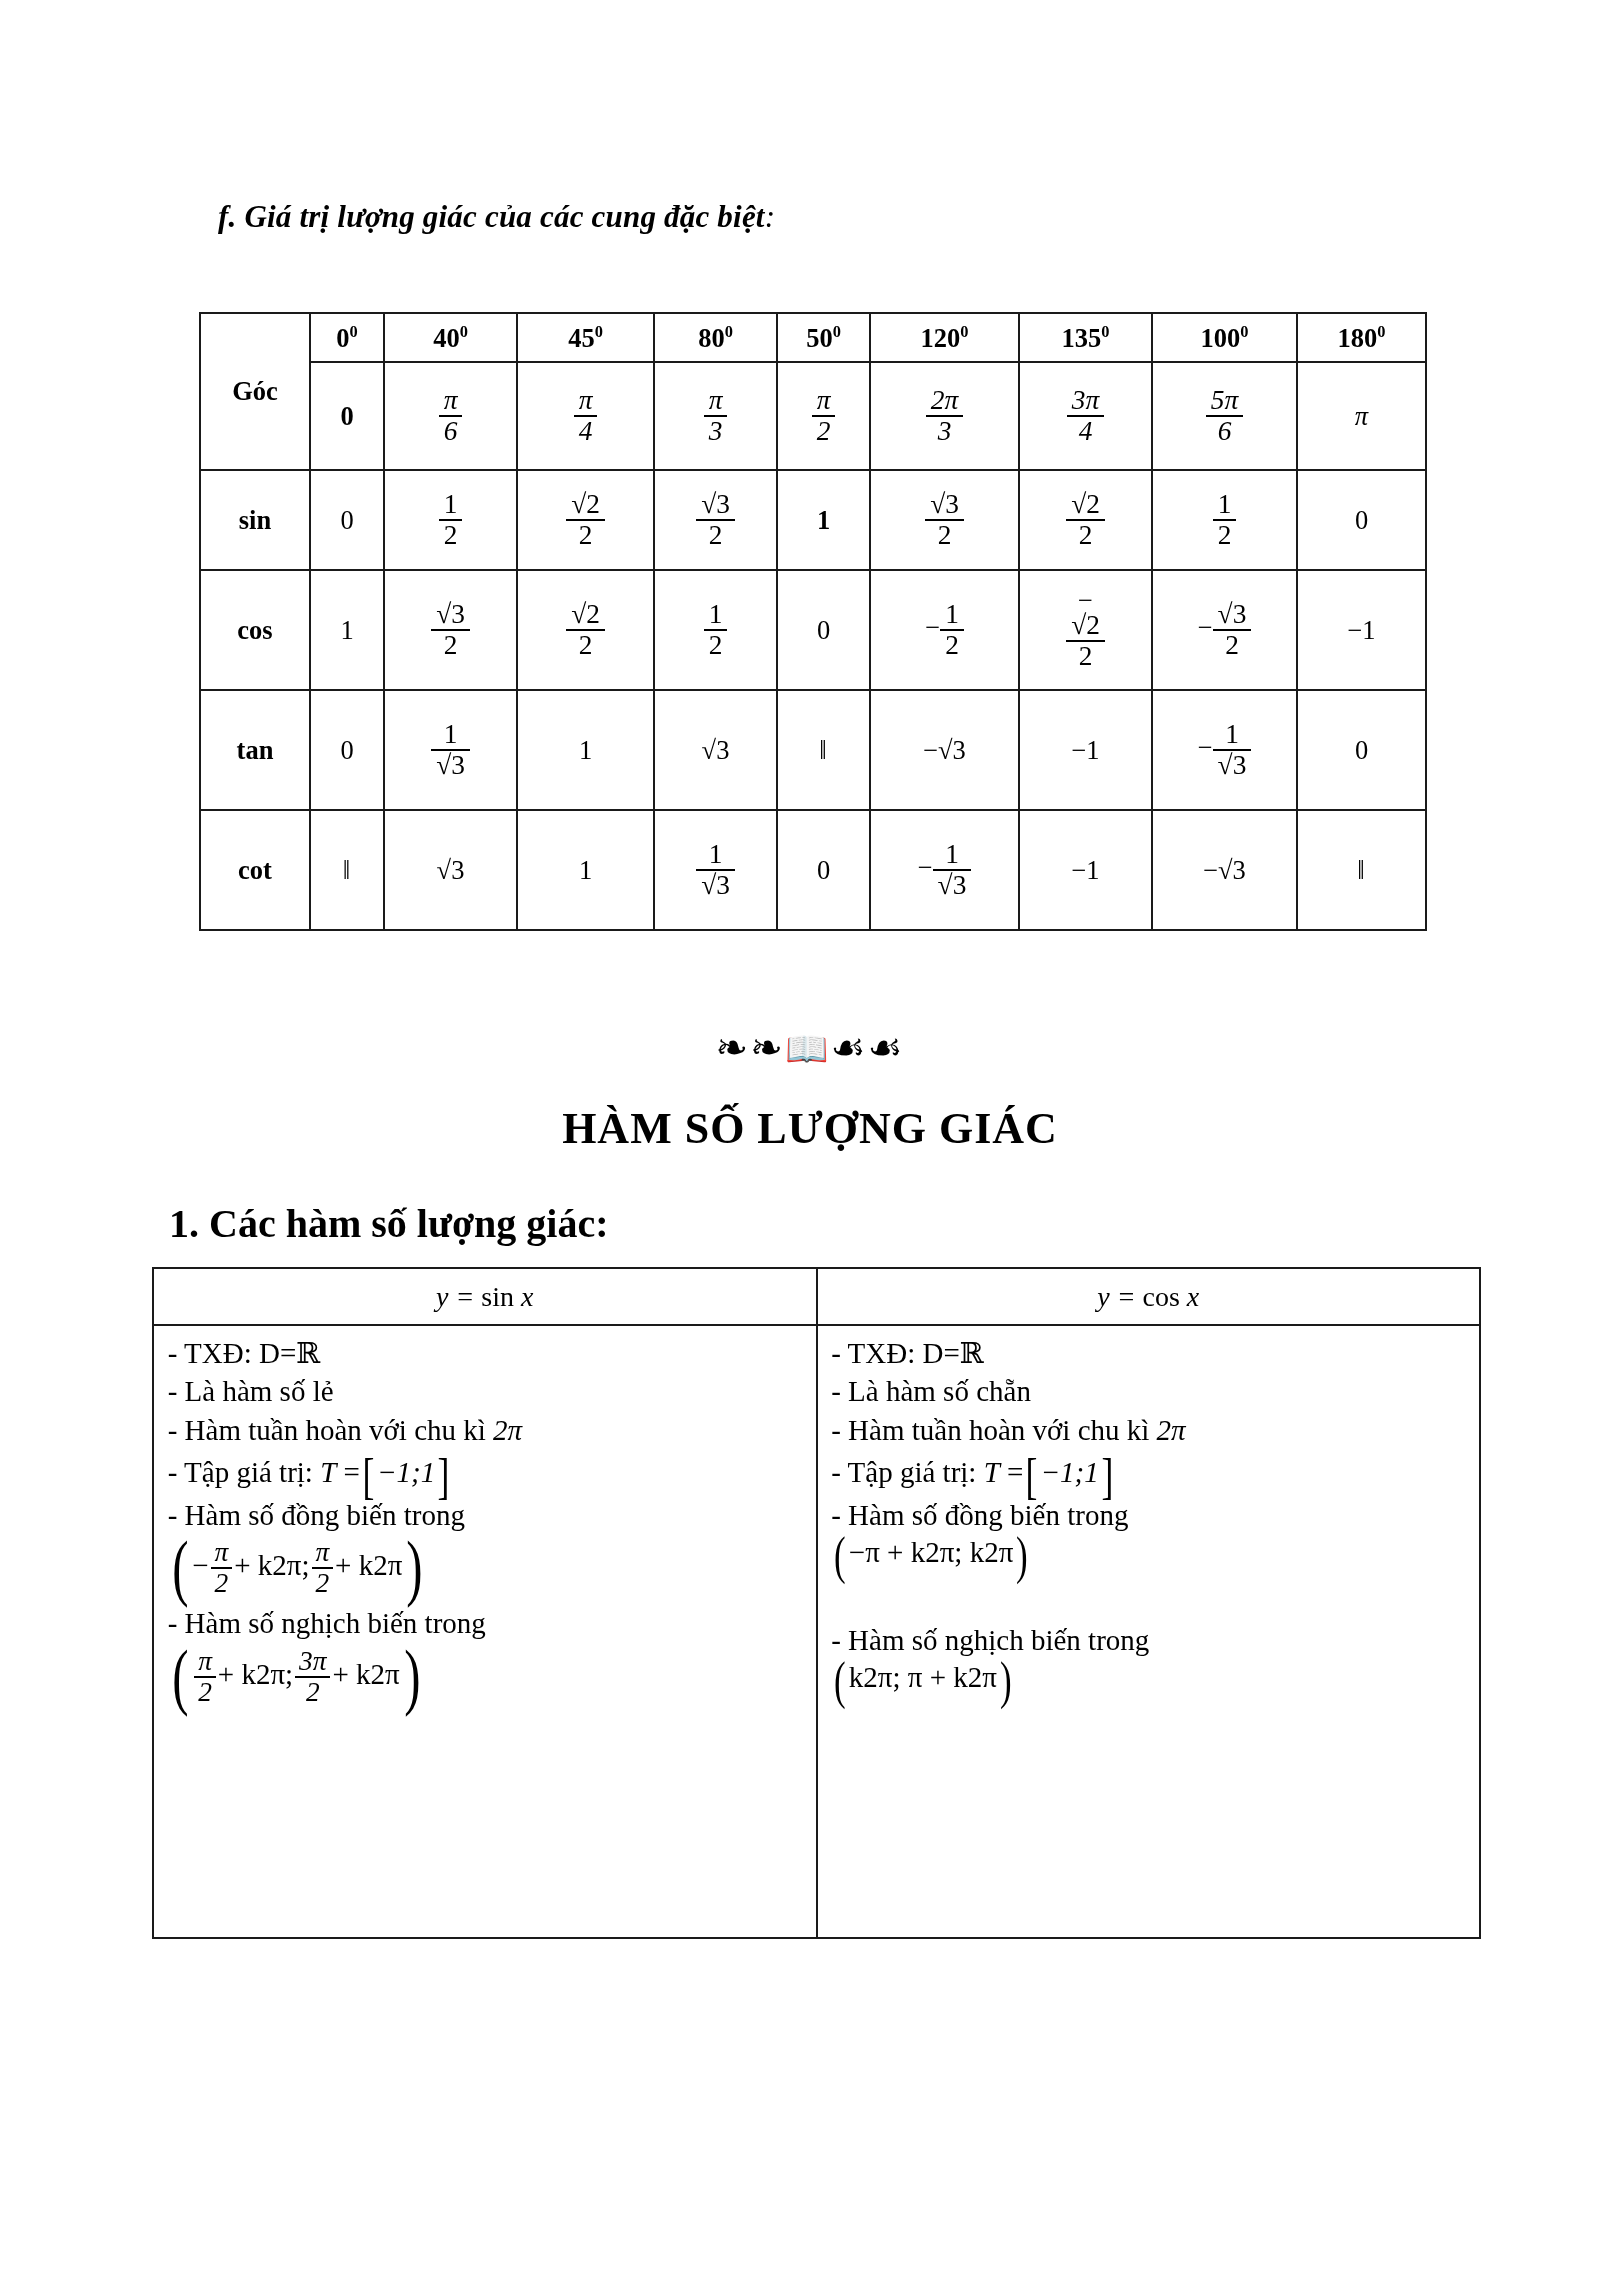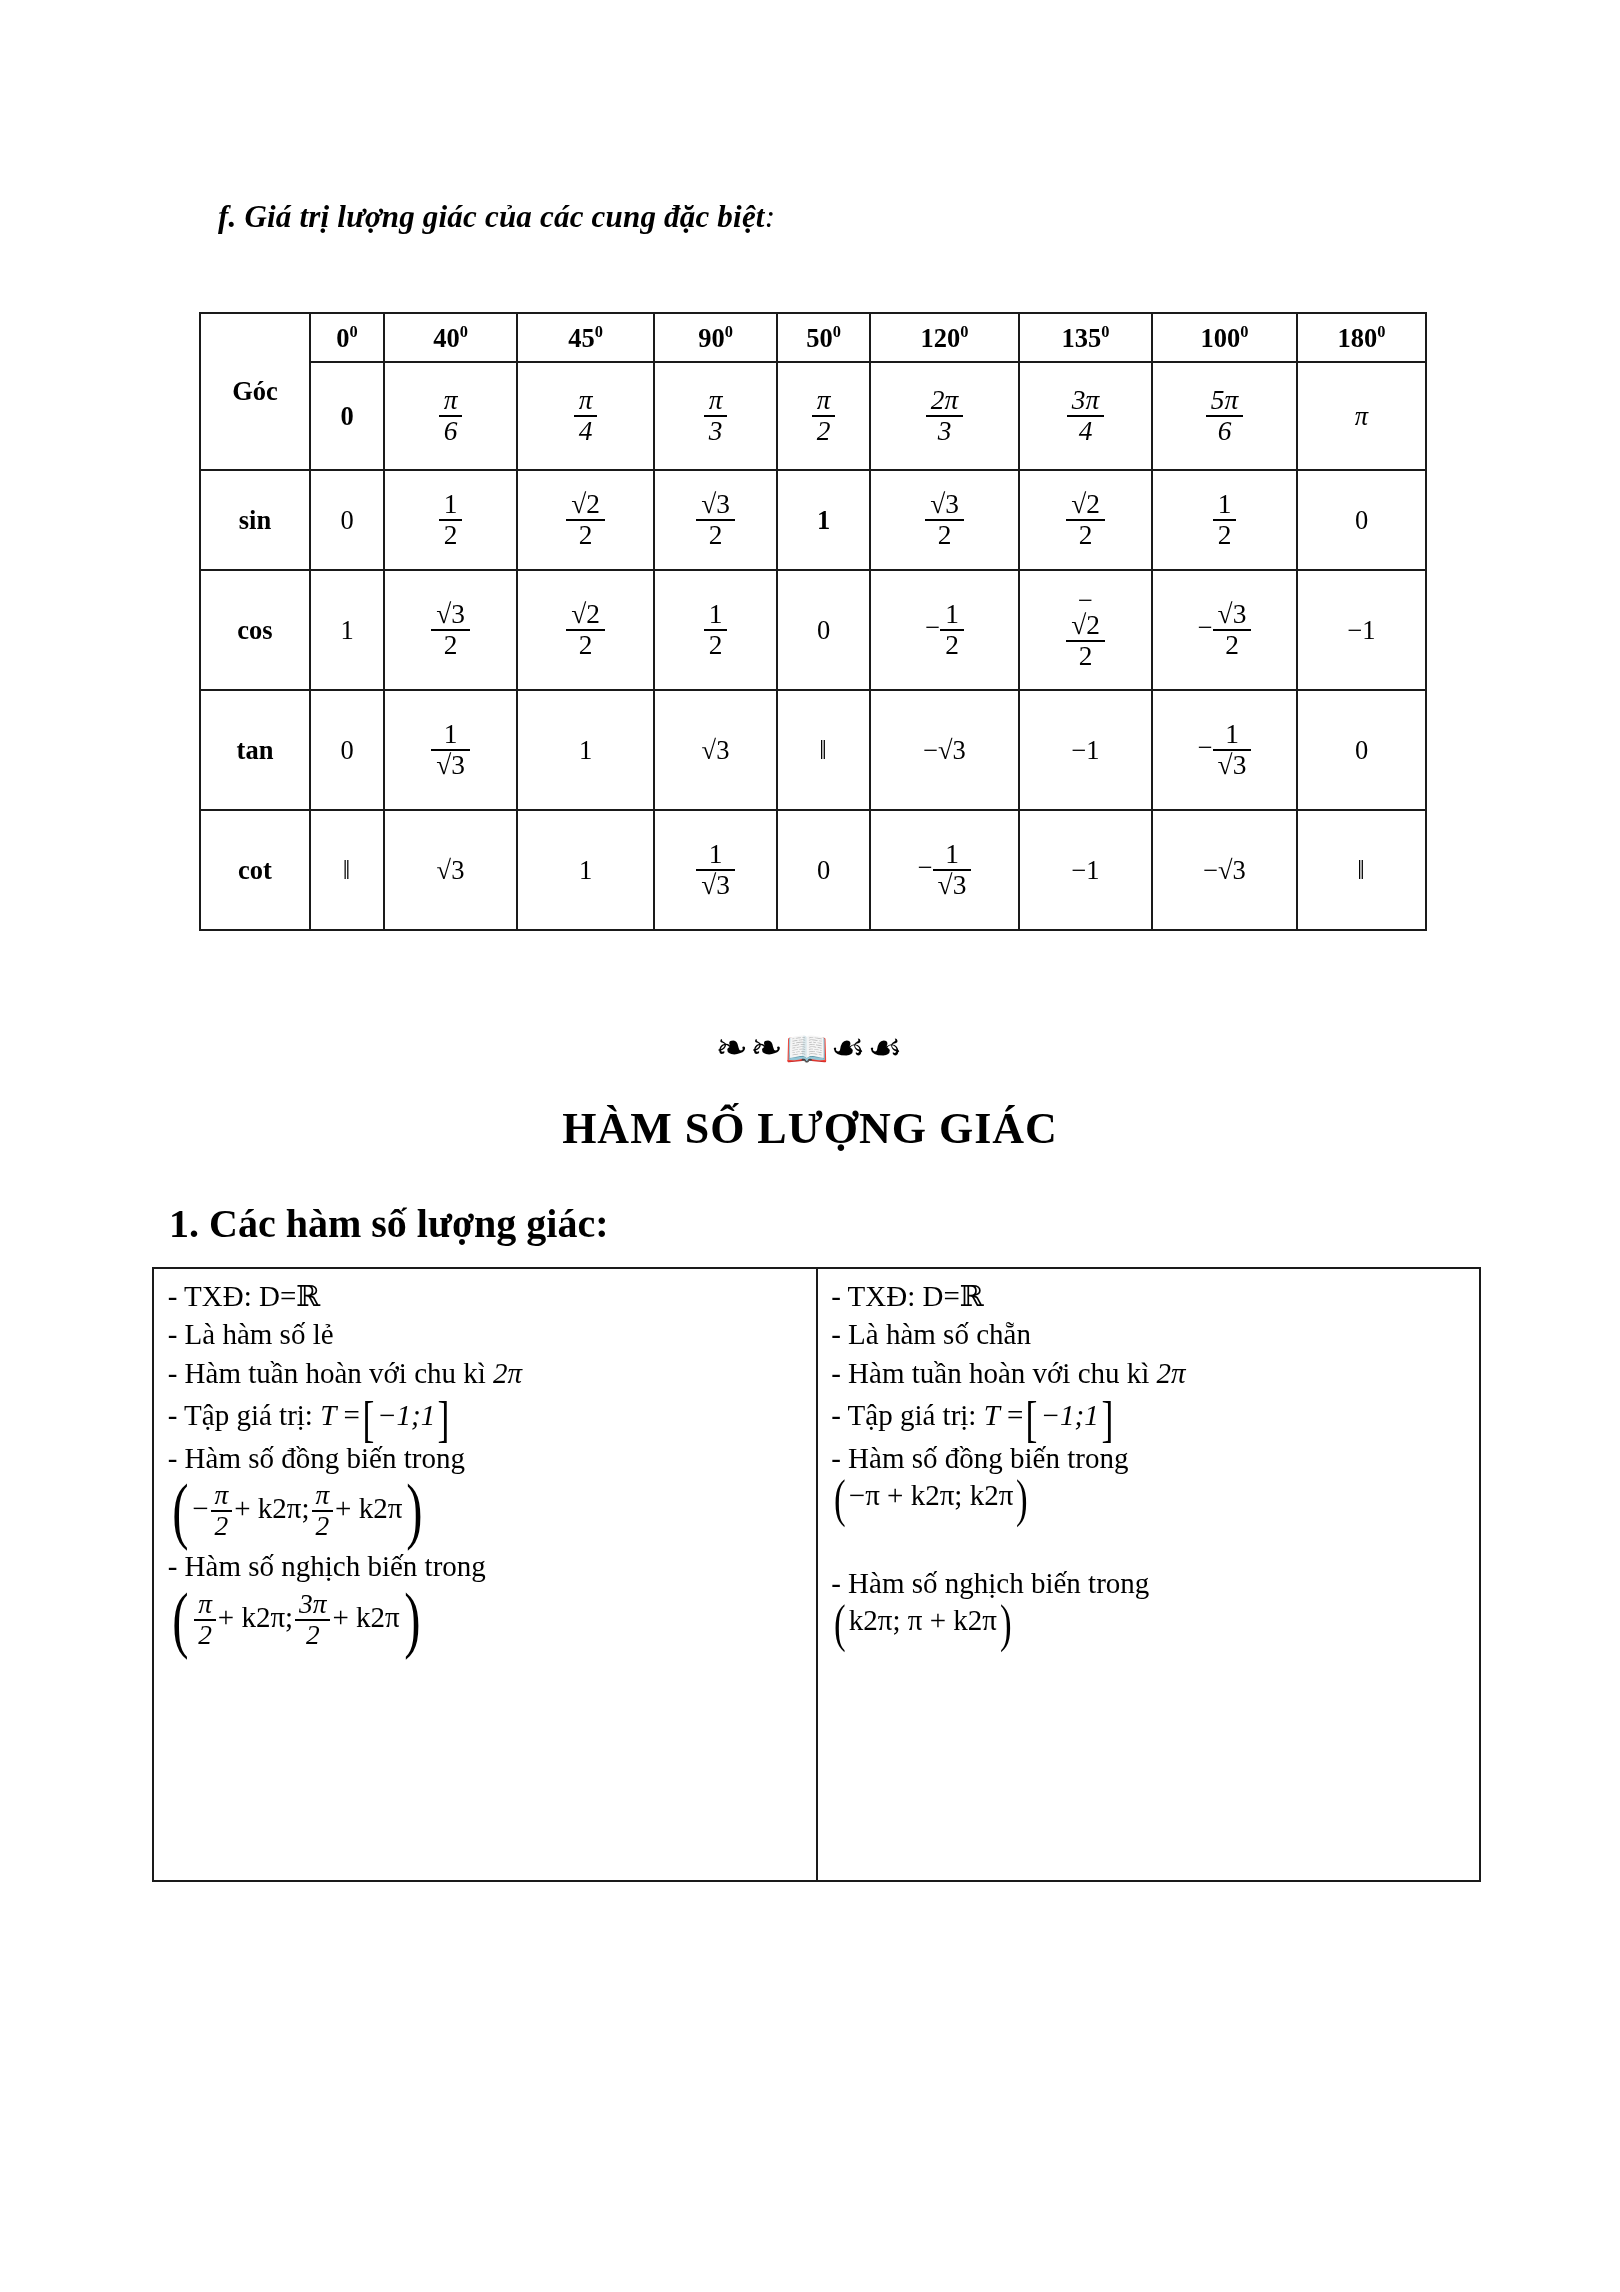--- a/index.html
+++ b/index.html
@@ -224,21 +224,21 @@
           <col class="c135">
           <col class="c150">
           <col class="c180">
     </colgroup>
     <tbody>
           <tr class="deg-row">
       <td rowspan="2" class="goc">Góc</td>
       <td class="deg"><span>0</span><sup>0</sup></td>
       <td class="deg"><span>40</span><sup>0</sup></td>
       <td class="deg"><span>45</span><sup>0</sup></td>
-      <td class="deg"><span>90</span><sup>0</sup></td>
+      <td class="deg"><span>80</span><sup>0</sup></td>
       <td class="deg"><span>50</span><sup>0</sup></td>
       <td class="deg"><span>120</span><sup>0</sup></td>
       <td class="deg"><span>135</span><sup>0</sup></td>
       <td class="deg"><span>100</span><sup>0</sup></td>
       <td class="deg"><span>180</span><sup>0</sup></td>
     </tr>
     <tr class="rad-row">
       <td class="bold-val">0</td>
       <td><span class="frac"><span class="num">π</span><span class="den">6</span></span></td>
       <td><span class="frac"><span class="num">π</span><span class="den">4</span></span></td>
@@ -311,20 +311,34 @@
 
   <div class="sub-heading">1. Các hàm số lượng giác:</div>
 
   <div class="tbl2-wrap">
   <table class="tbl2">
     <colgroup>
           <col class="col-l">
           <col class="col-r">
         </colgroup>
     <tbody>
+          <tr>
+      <td class="hd">
+        <span class="mathspan">y</span>
+        <span>=</span>
+        <span style="font-style:normal">sin</span>
+        <span class="mathspan">x</span>
+      </td>
+      <td class="hd">
+        <span class="mathspan">y</span>
+        <span>=</span>
+        <span style="font-style:normal">cos</span>
+        <span class="mathspan">x</span>
+      </td>
+    </tr>
     <tr>
 
       <td class="body">
         <div class="prop"><span>- TXĐ: D=</span><span>ℝ</span></div>
         <div class="prop">- Là hàm số lẻ</div>
         <div class="prop"><span>- Hàm tuần hoàn với chu kì</span> <span class="mi">2π</span></div>
         <div class="prop" style="line-height:1.6">
           <span>- Tập giá trị:</span>
           <span class="mi">T</span>
           <span>=</span><span class="brk">[</span><span class="mi">−1;1</span><span class="brk">]</span>

